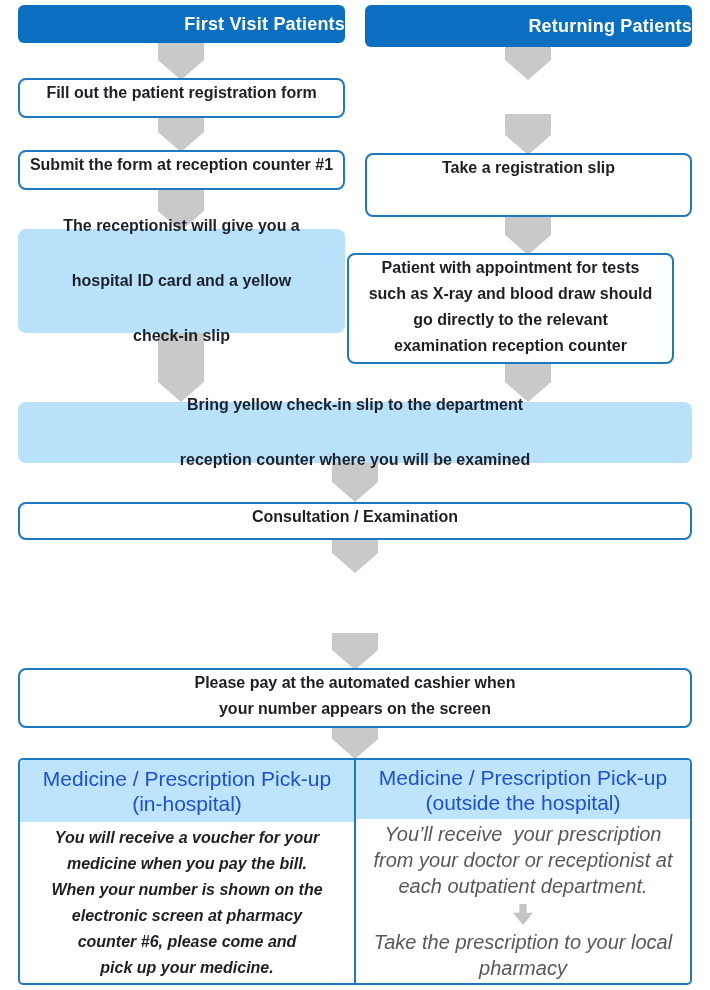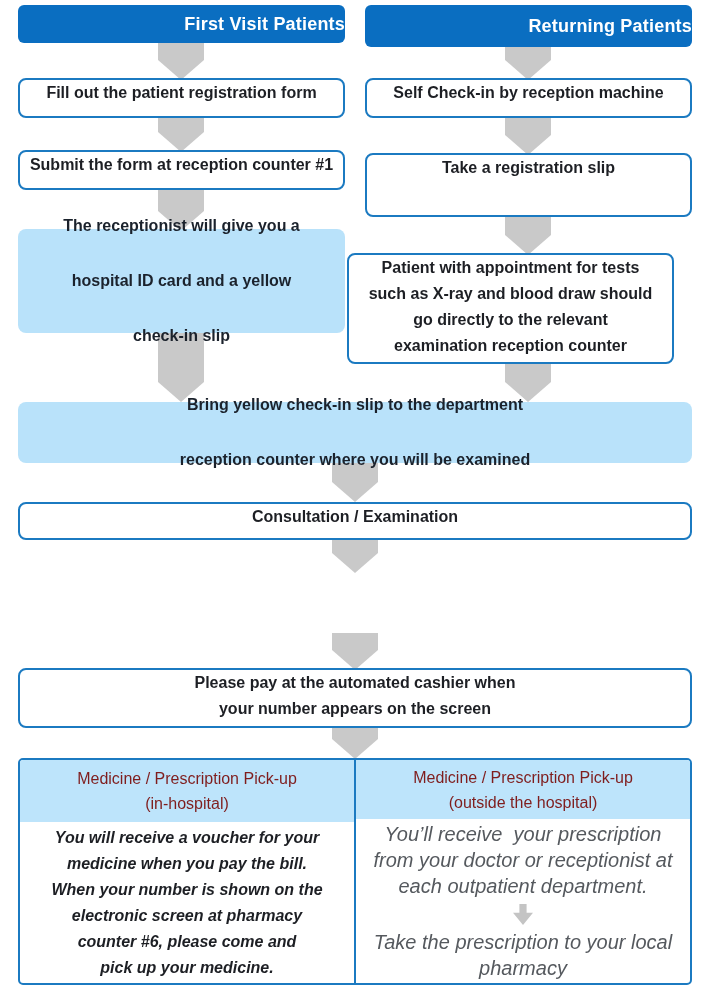--- a/index.html
+++ b/index.html
@@ -37,21 +37,21 @@
   .line{white-space:pre;}
   
   .pickup-table{
     border:2px solid #1b7ac1;border-radius:5px;background:#ffffff;
     display:flex;z-index:1;overflow:hidden;
   }
   .pickup-col{flex:1 1 0;display:flex;flex-direction:column;}
   .pickup-col.left{border-right:2px solid #1b7ac1;}
   .pickup-header{
     background:#bde4fb;height:62px;display:flex;flex-direction:column;
-    align-items:center;justify-content:center;color:#7f1d1d;font-size:16px;
+    align-items:center;justify-content:center;color:#1d4ed8;font-size:21px;
     line-height:25px;text-align:center;
   }
   .pickup-body{
     flex:1;display:flex;flex-direction:column;align-items:center;justify-content:center;
     text-align:center;padding:2px 6px;font-style:italic;
   }
   .pickup-body.left-body{color:#1d1f24;font-weight:bold;font-size:16px;line-height:26px;}
   .pickup-body.right-body{color:#55595e;font-size:20px;line-height:26px;}
   .mini-arrow-icon{
     width:20px;height:21px;background:#c4c4c4;margin:5px auto 4px auto;
@@ -78,23 +78,20 @@
 
   <div class="abs col-header" style="left:18px;top:5px;width:327px;height:38px;">
     <span>First Visit Patients</span>
   </div>
   <div class="abs col-header" style="left:365px;top:5px;width:327px;height:42px;">
     <span>Returning Patients</span>
   </div>
 
   <div class="abs white-box" style="left:18px;top:78px;width:327px;height:40px;">
     <span class="line">Fill out the patient registration form</span>
-  </div>
-  <div class="abs white-box" style="left:365px;top:78px;width:327px;height:40px;">
-    <span class="line">Self Check-in by reception machine</span>
   </div>
 
   <div class="abs white-box" style="left:18px;top:150px;width:327px;height:40px;">
     <span class="line">Submit the form at reception counter #1</span>
   </div>
   <div class="abs white-box" style="left:365px;top:153px;width:327px;height:64px;">
     <span class="line">Take a registration slip</span>
   </div>
 
   <div class="abs blue-box" style="left:18px;top:229px;width:327px;height:104px;">

